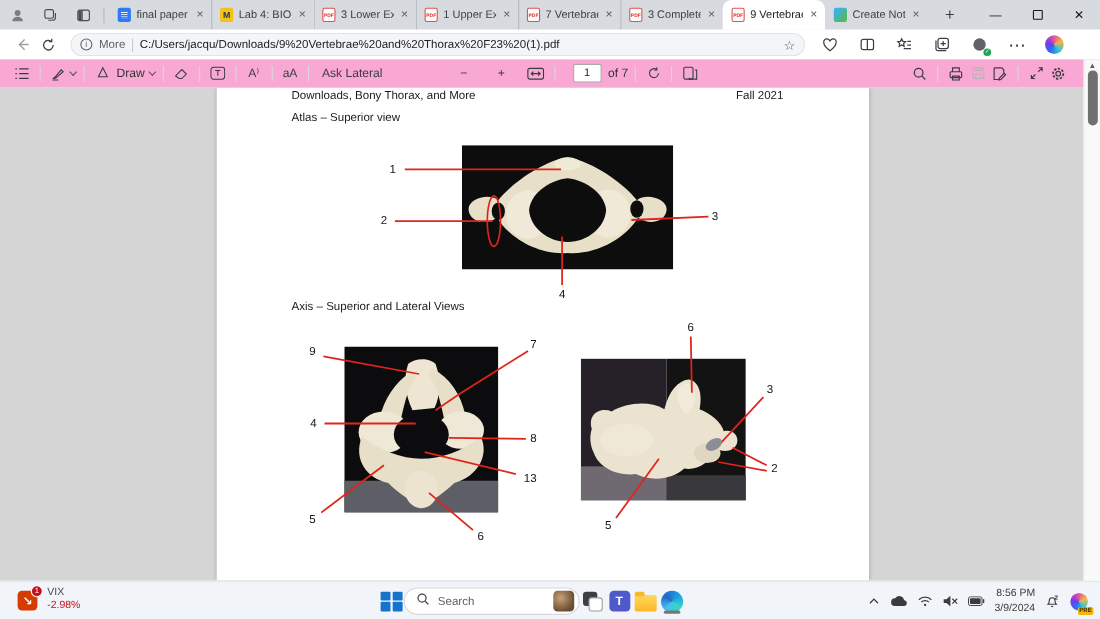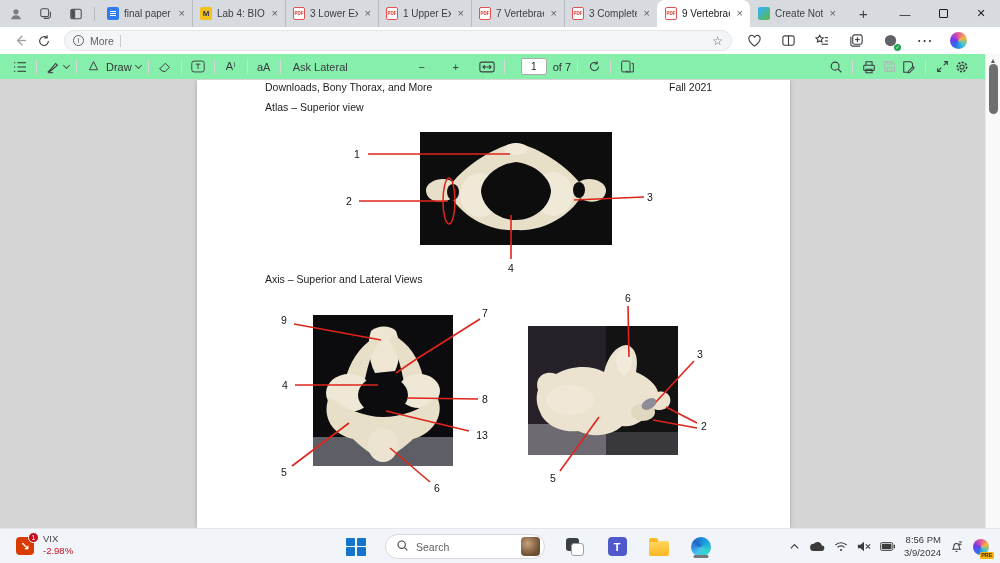--- a/index.html
+++ b/index.html
@@ -52,21 +52,21 @@
   .ab-icons { display:flex; align-items:center; gap:17px; margin-left:14px; color:#3c4043; }
   .ab-icons span { width:17px; height:17px; display:flex; align-items:center; justify-content:center; }
   .copilot-orb { width:16px; height:16px; border-radius:50%;
     background:conic-gradient(from 210deg,#2a6ff1,#7a38e8,#e052a5,#f4b63f,#39c6d8,#2a6ff1); }
   .ext-check { position:relative; }
   .ext-check b { position:absolute; right:-2px; bottom:-2px; width:7px; height:7px;
     background:#23a455; border-radius:50%; color:#fff; font-size:5px; line-height:7px; text-align:center; }
 
   
   .pdftoolbar { position:absolute; left:0; top:54px; width:1000px; height:26px;
-    background:#86efac; border-bottom:1px solid #d6d6d6; display:flex; align-items:center;
+    background:#f9a8d4; border-bottom:1px solid #d6d6d6; display:flex; align-items:center;
     padding:0 10px; color:#333; font-size:11px; }
   .tb { display:flex; align-items:center; justify-content:center; height:20px;
     min-width:20px; padding:0 3px; color:#3a3d40; }
   .tb svg { display:block; }
   .tb-sep { width:1px; height:14px; background:#d8d8d8; margin:0 6px; }
   .chev { width:7px; height:7px; display:inline-block; position:relative; }
   .chev::after { content:""; position:absolute; left:1px; top:0; width:4px; height:4px;
     border-right:1px solid #555; border-bottom:1px solid #555; transform:rotate(45deg); }
   .tb-label { margin:0 3px; }
   .page-box { width:26px; height:17px; border:1px solid #a9a9a9; border-radius:2px;
@@ -97,21 +97,21 @@
   .widget { position:absolute; left:14px; top:4px; display:flex; gap:7px; }
   .widget-ic { position:relative; width:22px; height:22px; margin-top:2px; }
   .widget-ic .arrow { position:absolute; inset:2px; background:#d83b01; border-radius:4px;
     color:#fff; font-size:11px; font-weight:bold; display:flex; align-items:center; justify-content:center; }
   .widget-ic .badge { position:absolute; right:-3px; top:-3px; width:11px; height:11px;
     background:#c50f1f; border:1px solid #fff; border-radius:50%; color:#fff; font-size:7px;
     line-height:9px; text-align:center; }
   .widget-txt { display:flex; flex-direction:column; justify-content:center; line-height:1.25; }
   .w-ticker { font-size:9.5px; color:#444; }
   .w-change { font-size:9.5px; color:#c50f1f; }
-  .tb-center { position:absolute; left:343px; top:0; height:35px; display:flex; align-items:center; gap:18px; }
+  .tb-center { position:absolute; left:343px; top:0; height:35px; display:flex; align-items:center; gap:0; }
   .start-ic { width:20px; height:20px; display:grid; grid-template-columns:9px 9px; gap:1.5px; padding:1px; }
   .start-ic i { background:#1474cc; border-radius:1px; }
   .searchpill { width:160px; height:25px; background:#fff; border:1px solid #d5d8dc;
     border-radius:13px; display:flex; align-items:center; padding:0 4px 0 10px; gap:7px; }
   .searchpill .q { color:#444; }
   .search-txt { flex:1; font-size:10.5px; color:#5c5f63; }
   .search-img { width:19px; height:19px; border-radius:4px;
     background:radial-gradient(circle at 35% 35%,#c9a179,#6b4f33 70%); }
   .task-ic { display:flex; align-items:center; justify-content:center; width:24px; height:24px; position:relative; }
   .tv-back { position:absolute; left:3px; top:3px; width:13px; height:13px; background:#3a3f44; border-radius:3px; }
@@ -228,20 +228,21 @@
     <span class="nav-ic">
       <svg width="14" height="14" viewBox="0 0 16 16" fill="none" stroke="#3c4043" stroke-width="1.3">
           <path d="M13,8 a5,5 0 1 1 -1.5,-3.5"></path>
           <path d="M11.5,1.5 v3 h-3" fill="none"></path>
         </svg>
     </span>
     <div class="urlpill">
       <span class="info-badge">i</span>
       <span class="scheme">More</span>
       <span class="pill-sep"></span>
+      <span class="url-text">C:/Users/jacqu/Downloads/9%20Vertebrae%20and%20Thorax%20F23%20(1).pdf</span>
       <span class="pill-star">☆</span>
     </div>
     <div class="ab-icons">
       <span>
         <svg width="15" height="15" viewBox="0 0 16 16" fill="none" stroke="#3c4043" stroke-width="1.2">
             <path d="M8,14 C4,11 2,8.5 2,6 a3,3 0 0 1 6,-1 a3,3 0 0 1 6,1 c0,2.5 -2,5 -6,8 Z"></path>
           </svg>
       </span>
       <span>
         <svg width="15" height="15" viewBox="0 0 16 16" fill="none" stroke="#3c4043" stroke-width="1.2">

